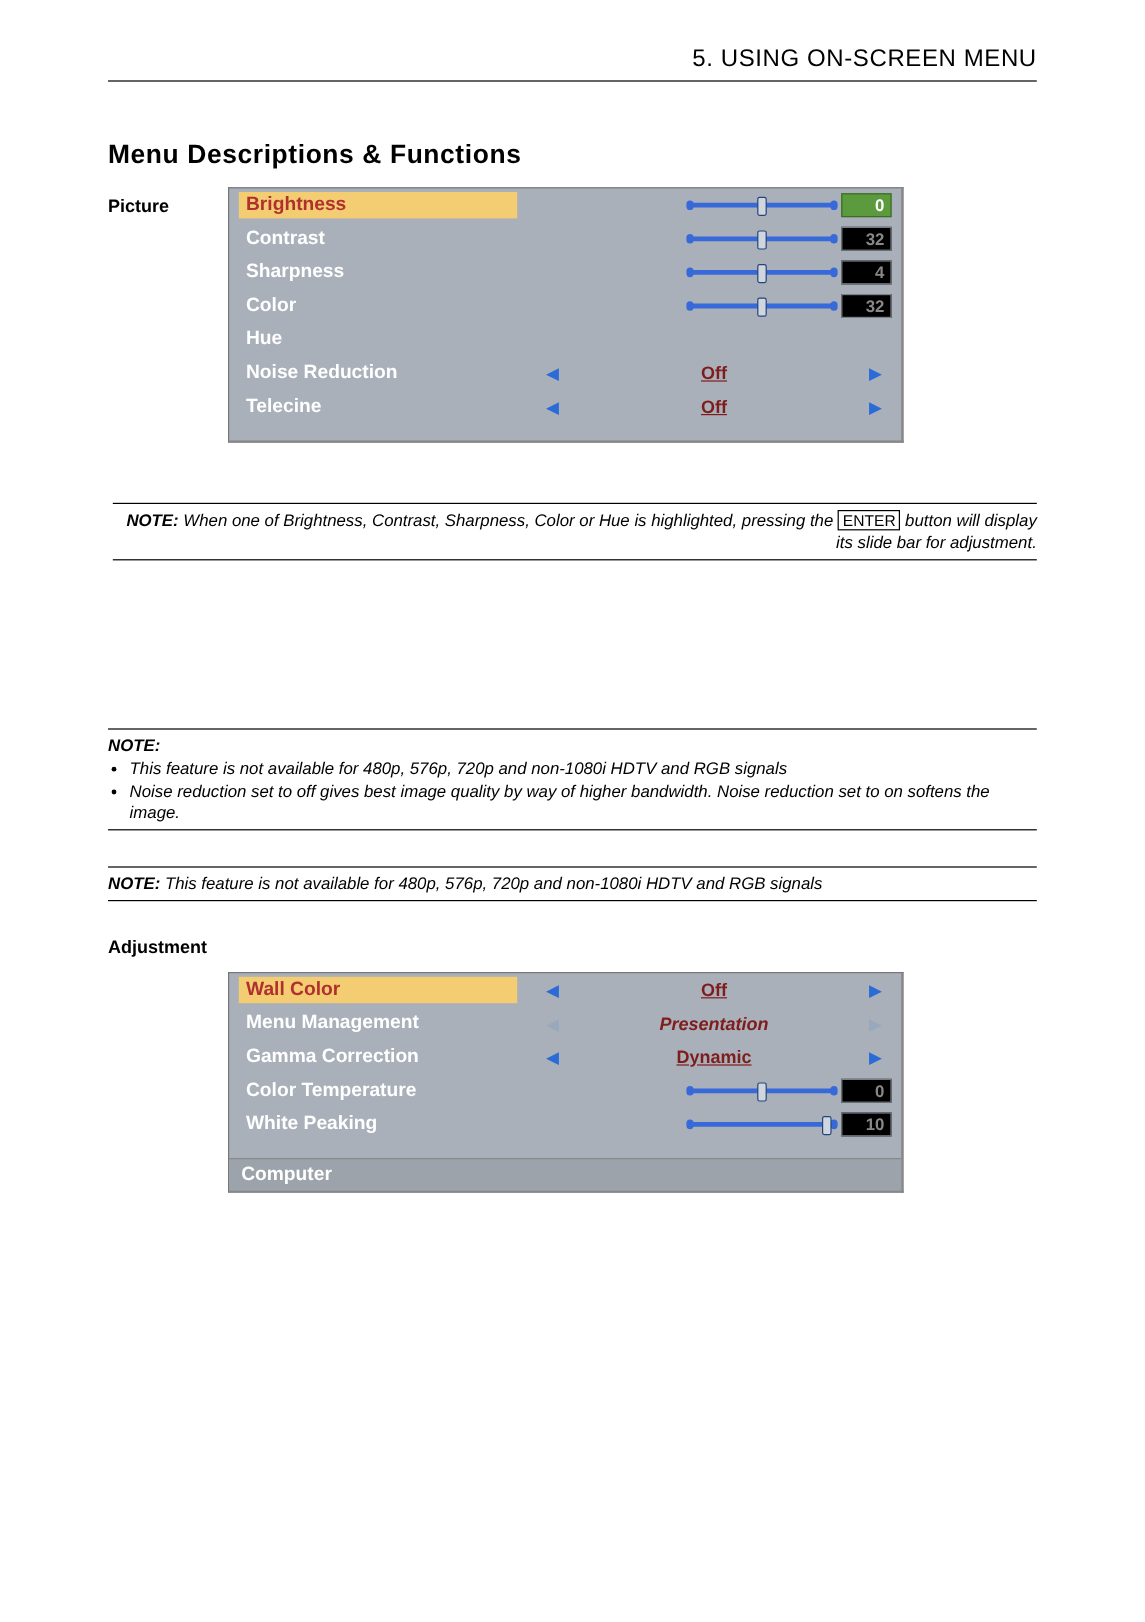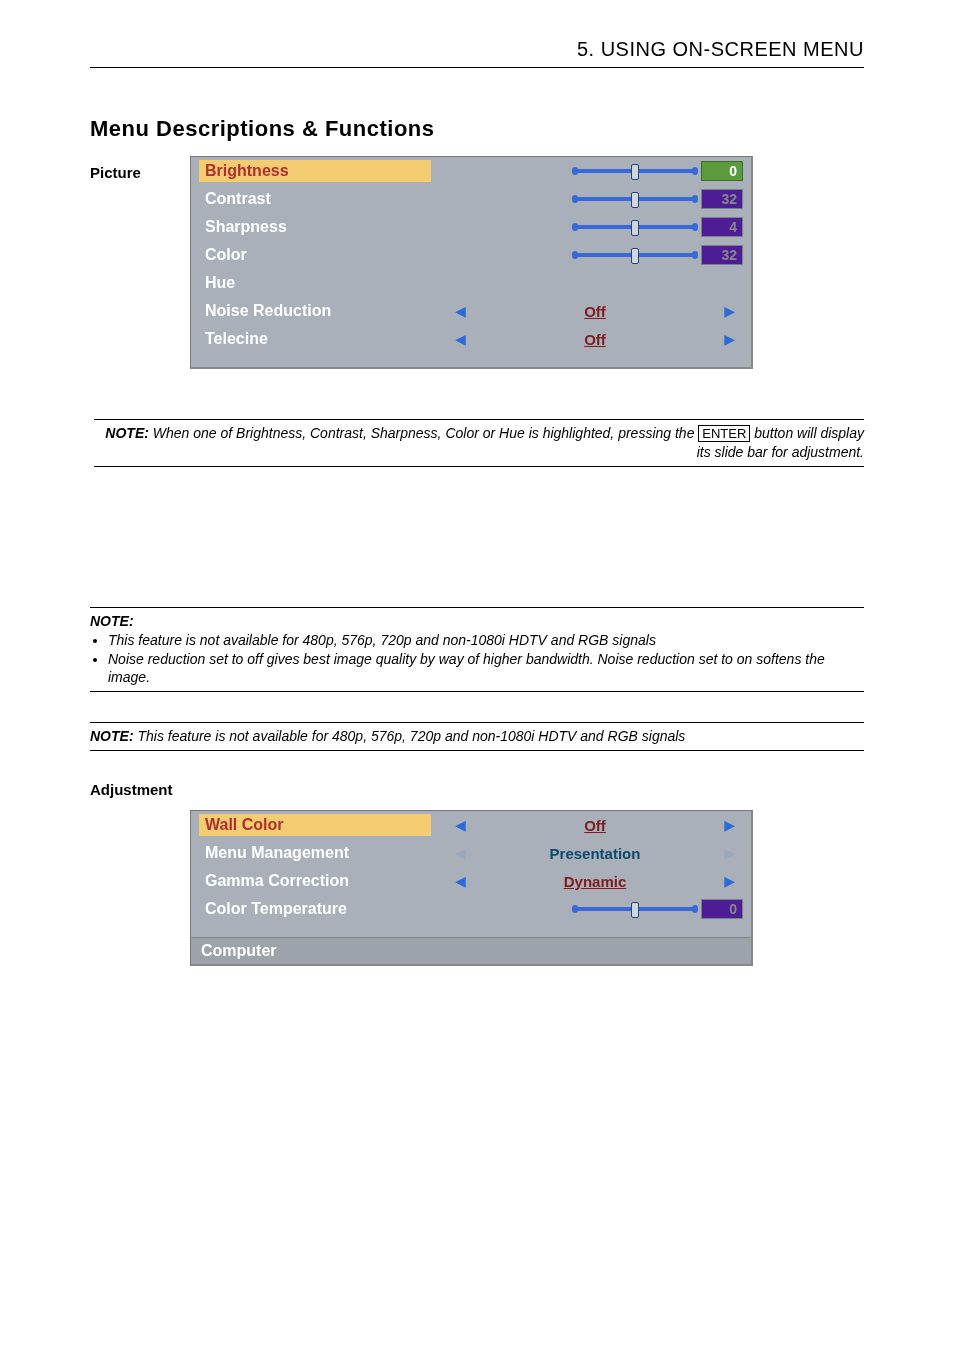--- a/index.html
+++ b/index.html
@@ -118,21 +118,21 @@
     top: -2px;
     width: 6px;
     height: 14px;
     background: #cfd6dd;
     border: 1px solid #26437c;
     border-radius: 2px;
     transform: translateX(-50%);
   }
   .valuebox {
     min-width: 30px;
-    background: #4c1d95;
+    background: #000000;
     border: 1px solid #7a8089;
     color: #388a3a;
     font-weight: bold;
     font-size: 14px;
     text-align: right;
     padding: 0px 5px;
     line-height: 18px;
   }
   .valuebox.disabled {
     color: #888;
@@ -150,21 +150,21 @@
   }
   .arrow.active { color: #2b6bd7; }
   .arrow.dim { color: #9aa8bc; }
   .opt-text {
     flex: 1;
     text-align: center;
     font-weight: bold;
     font-size: 15px;
   }
   .opt-text.active { color: #7f1d1d; text-decoration: underline; }
-  .opt-text.dim { color: #0c4a6e; }
+  .opt-text.dim { color: #7f1d1d; font-style: italic; }
   .opt-row {
     display: flex;
     align-items: center;
     flex: 1;
     justify-content: space-between;
     padding-left: 20px;
     padding-right: 4px;
   }
   .osd-spacer {
     height: 14px;
@@ -360,18 +360,30 @@
           <div class="osd-controls">
             <div class="slider">
               <div class="slider-cap-l"></div>
               <div class="slider-track"></div>
               <div class="slider-cap-r"></div>
               <div class="slider-thumb" style="left:50%"></div>
             </div>
             <div class="valuebox disabled">0</div>
           </div>
         </div>
+        <div class="osd-row">
+          <div class="osd-label">White Peaking</div>
+          <div class="osd-controls">
+            <div class="slider">
+              <div class="slider-cap-l"></div>
+              <div class="slider-track"></div>
+              <div class="slider-cap-r"></div>
+              <div class="slider-thumb" style="left:95%"></div>
+            </div>
+            <div class="valuebox disabled">10</div>
+          </div>
+        </div>
         <div class="osd-spacer"></div>
         <div class="osd-footer">Computer</div>
       </div>
   </div>
 
 </div>
 
 </body></html>

